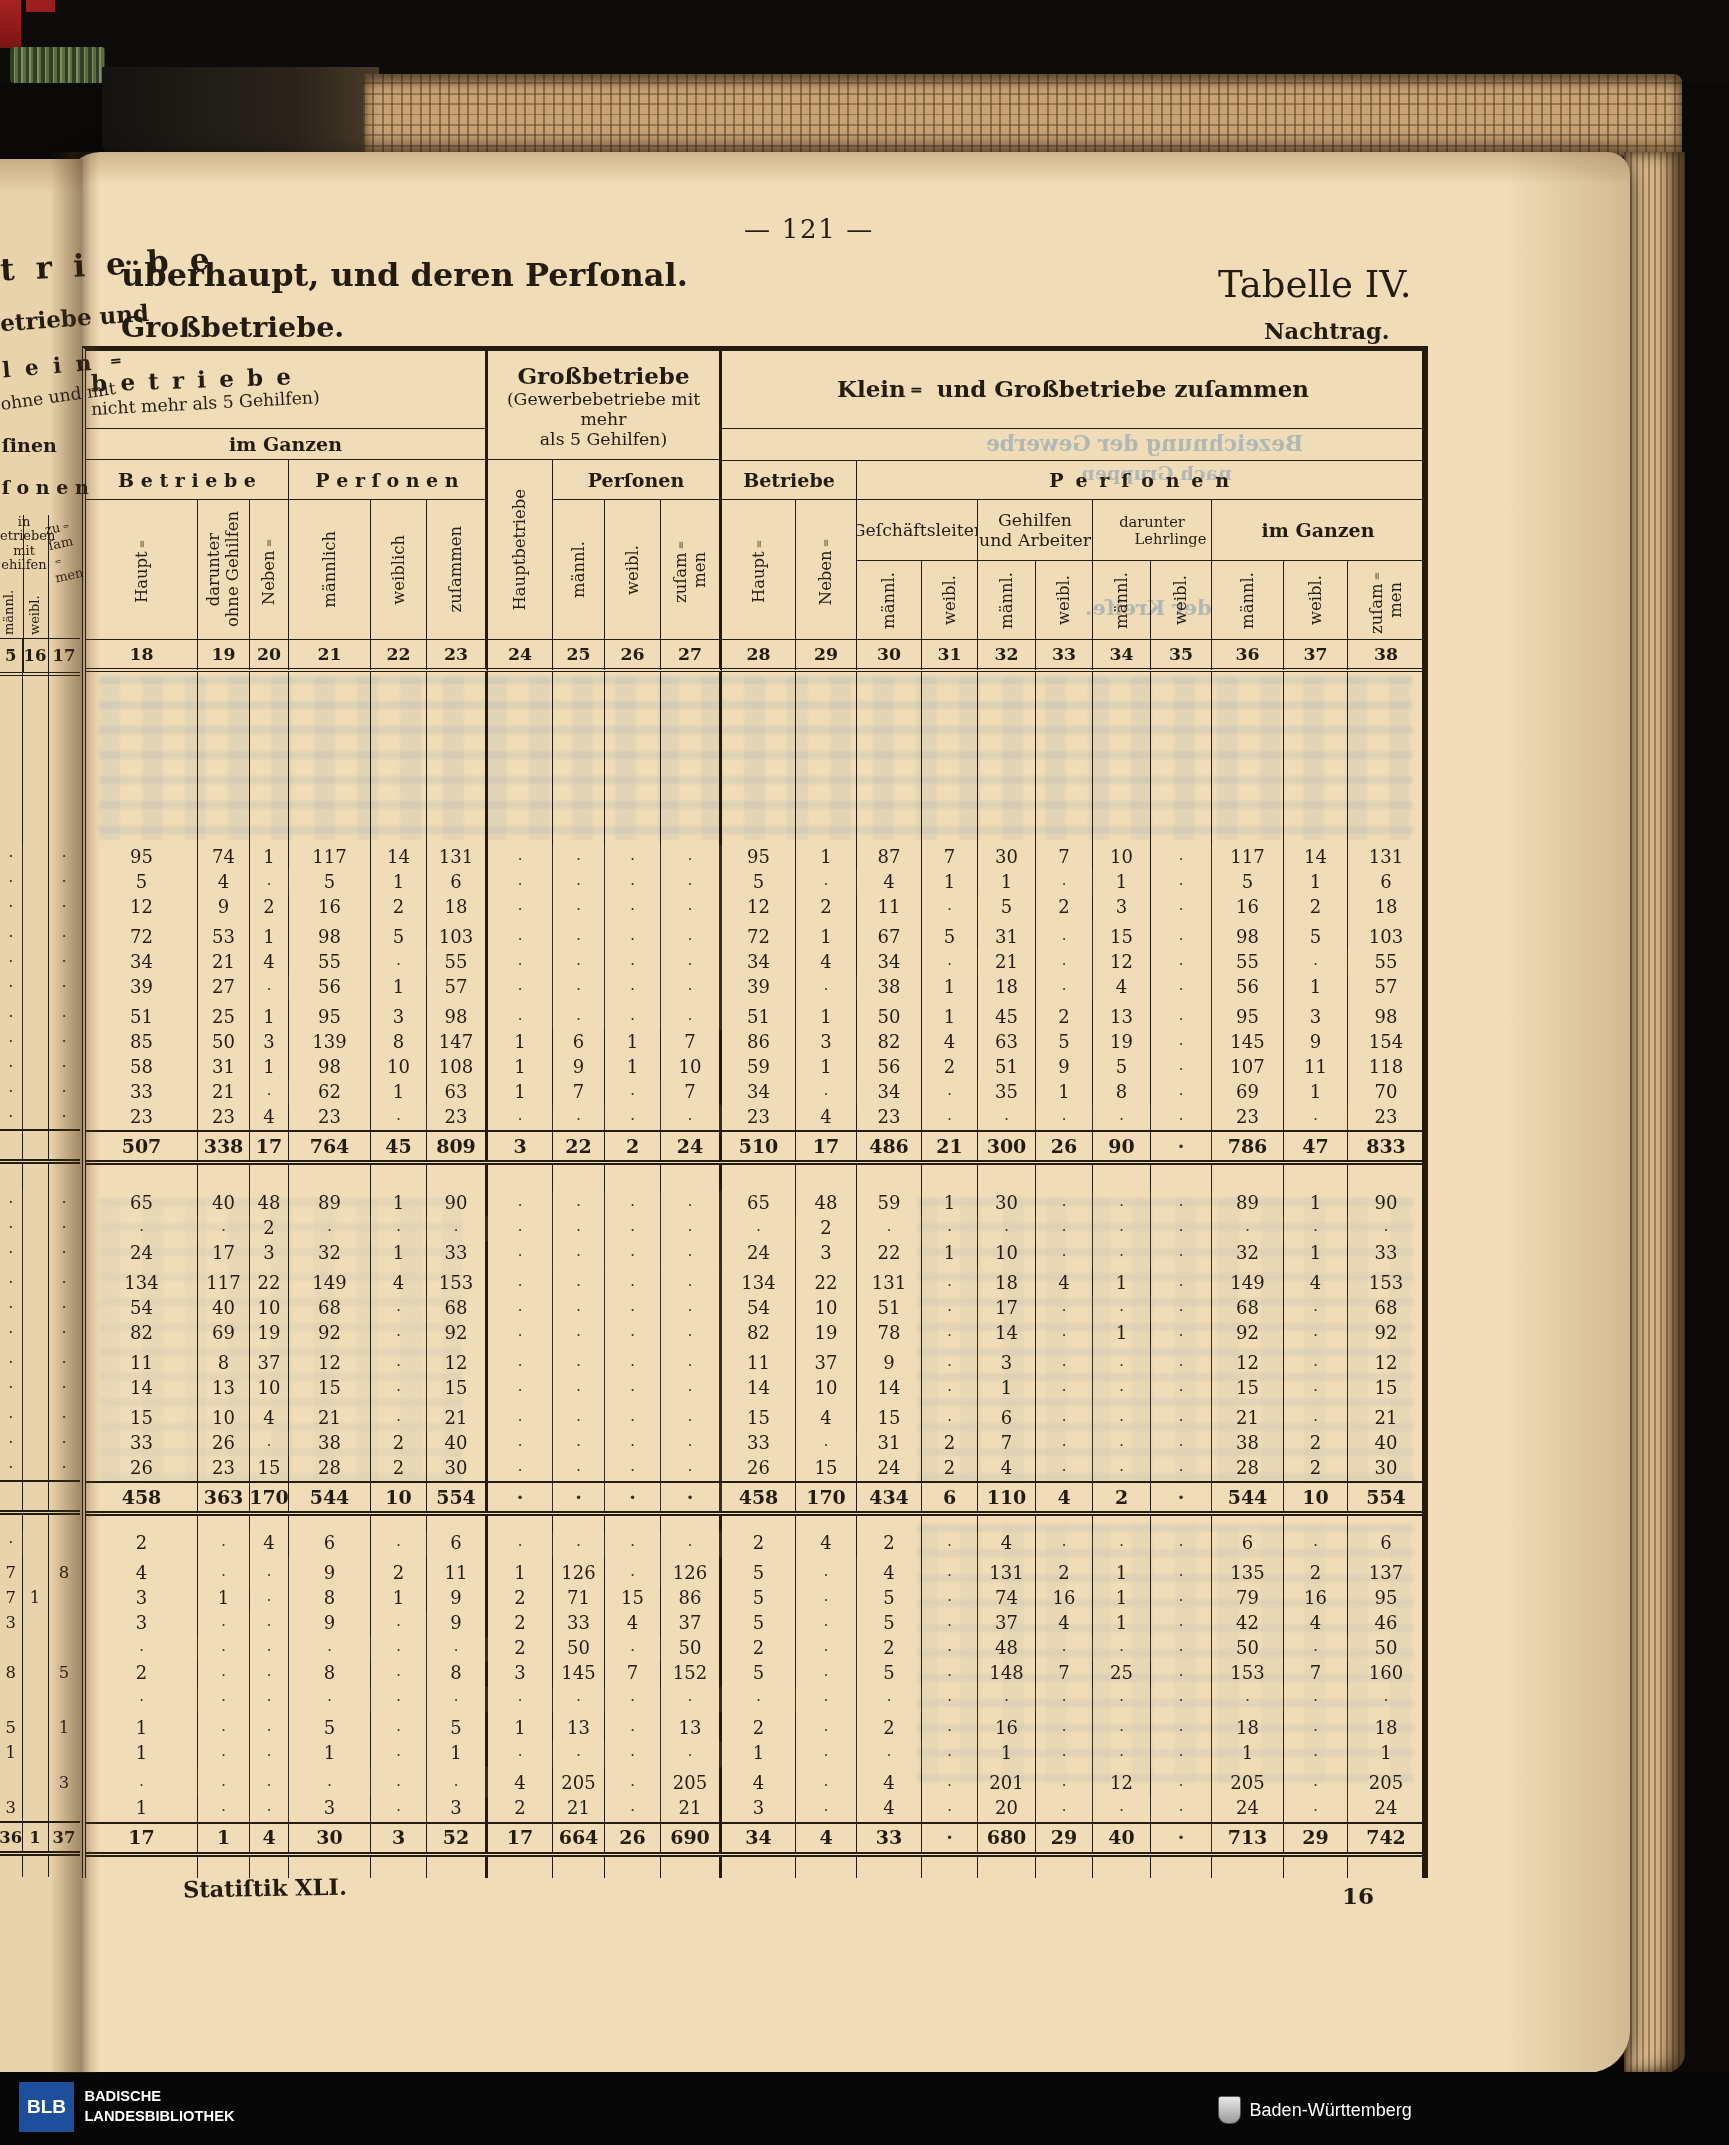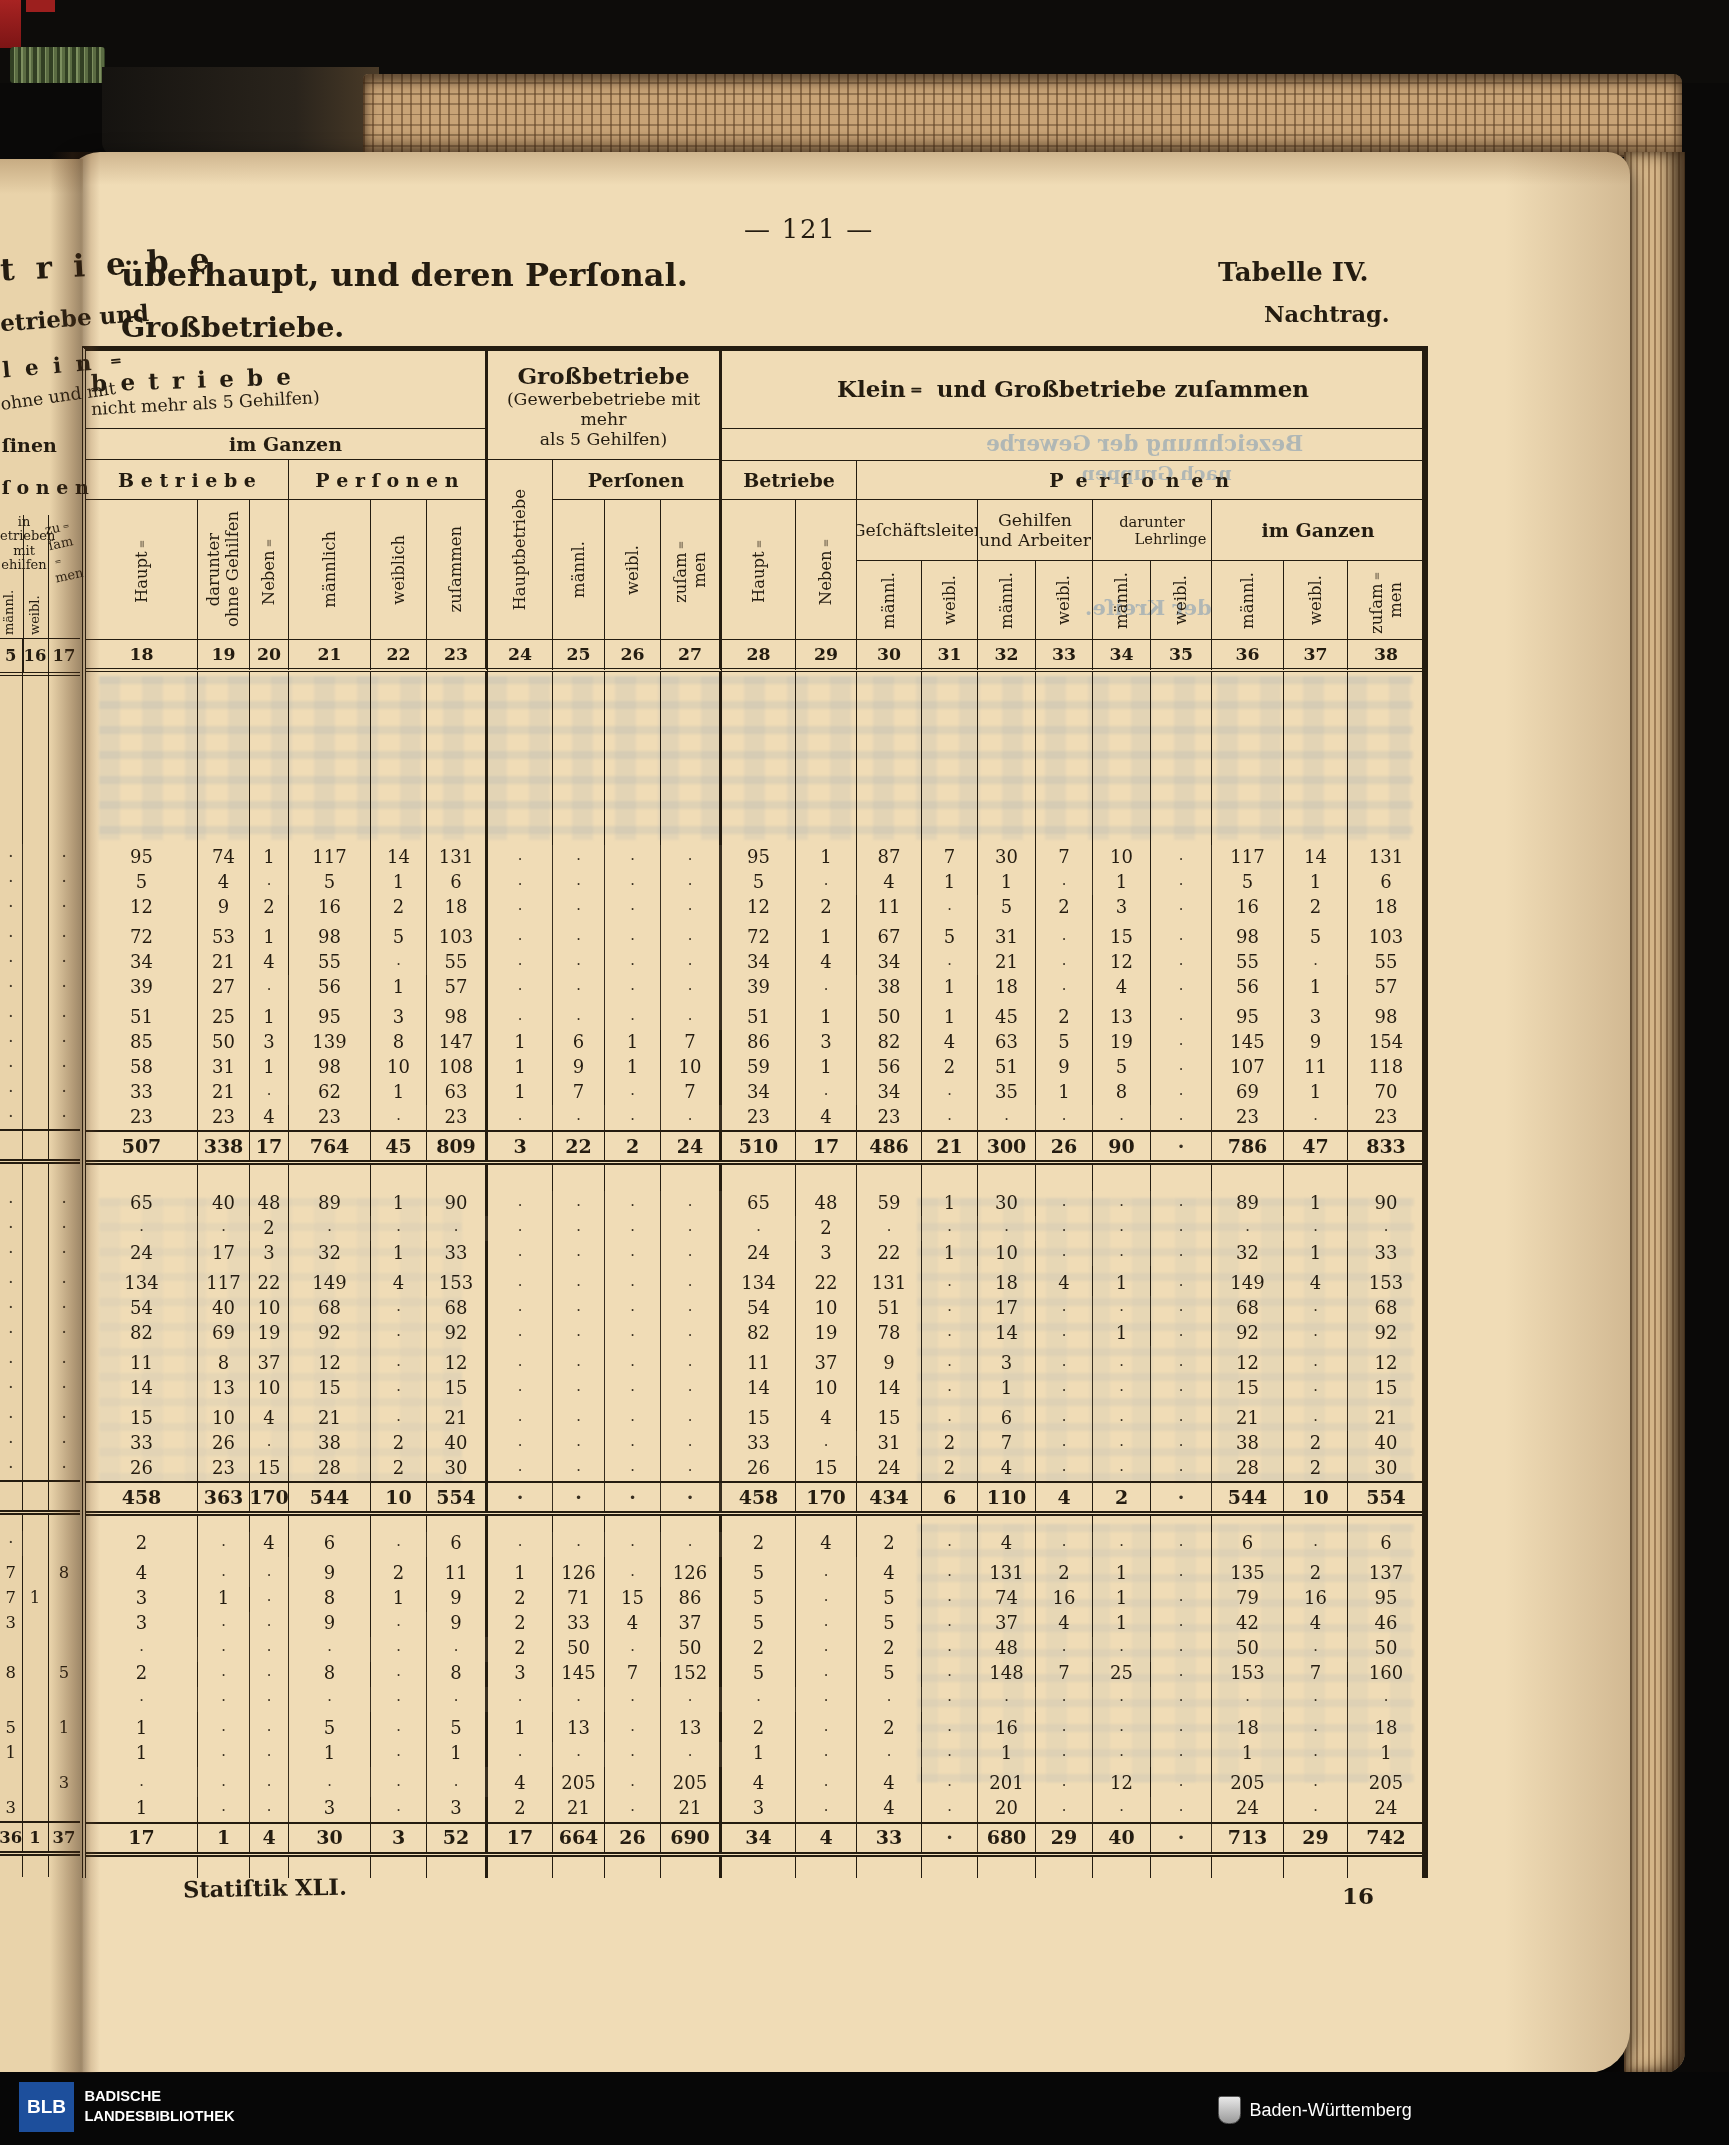--- a/index.html
+++ b/index.html
@@ -37,22 +37,22 @@
   .bleedtext{position:absolute;pointer-events:none;transform:scaleX(-1);color:#7d9ab5;opacity:.55;
     filter:blur(0.4px);font-weight:bold;white-space:nowrap;}
 
   
   .ink{color:#241c10;}
   #pgnum{left:744px;top:214px;font-size:26px;letter-spacing:1.7px;}
   #title{left:121px;top:256px;font-size:32px;font-weight:bold;}
   #subtitle{left:121px;top:310px;font-size:28.5px;font-weight:bold;text-align:center;}
   #fragA{left:0px;top:246px;font-size:31px;font-weight:bold;letter-spacing:5.2px;transform:rotate(-3deg);}
   #fragB{left:0px;top:304px;font-size:23px;font-weight:bold;transform:rotate(-4deg);}
-  #tablabel{left:1218px;top:257px;font-size:26px;font-weight:bold;}
-  #tabsub{left:1264px;top:301px;font-size:22.5px;font-weight:bold;}
+  #tablabel{left:1218px;top:263px;font-size:37px;font-weight:normal;}
+  #tabsub{left:1264px;top:318px;font-size:22.5px;font-weight:bold;}
   #footsig{left:183px;top:1875px;font-size:22.5px;font-weight:bold;transform:rotate(-1deg);}
   #footpage{left:1342px;top:1882px;font-size:23px;font-weight:bold;}
 
   
   :root{--ink:#241c10;
     --cols:112px 52px 39px 82px 56px 61px 65px 52px 56px 61px 74px 61px 65px 56px 58px 57px 58px 61px 72px 64px 76px;}
   #maintable{left:82px;top:346px;width:1336px;border-top:5.2px solid var(--ink);
     border-left:4.3px double var(--ink);border-right:6px solid var(--ink);}
   .hgrid{display:grid;grid-template-columns:var(--cols);grid-template-rows:78px 31px 40px 61px 78px 33px;}
   .hc{box-sizing:border-box;display:flex;align-items:center;justify-content:center;

